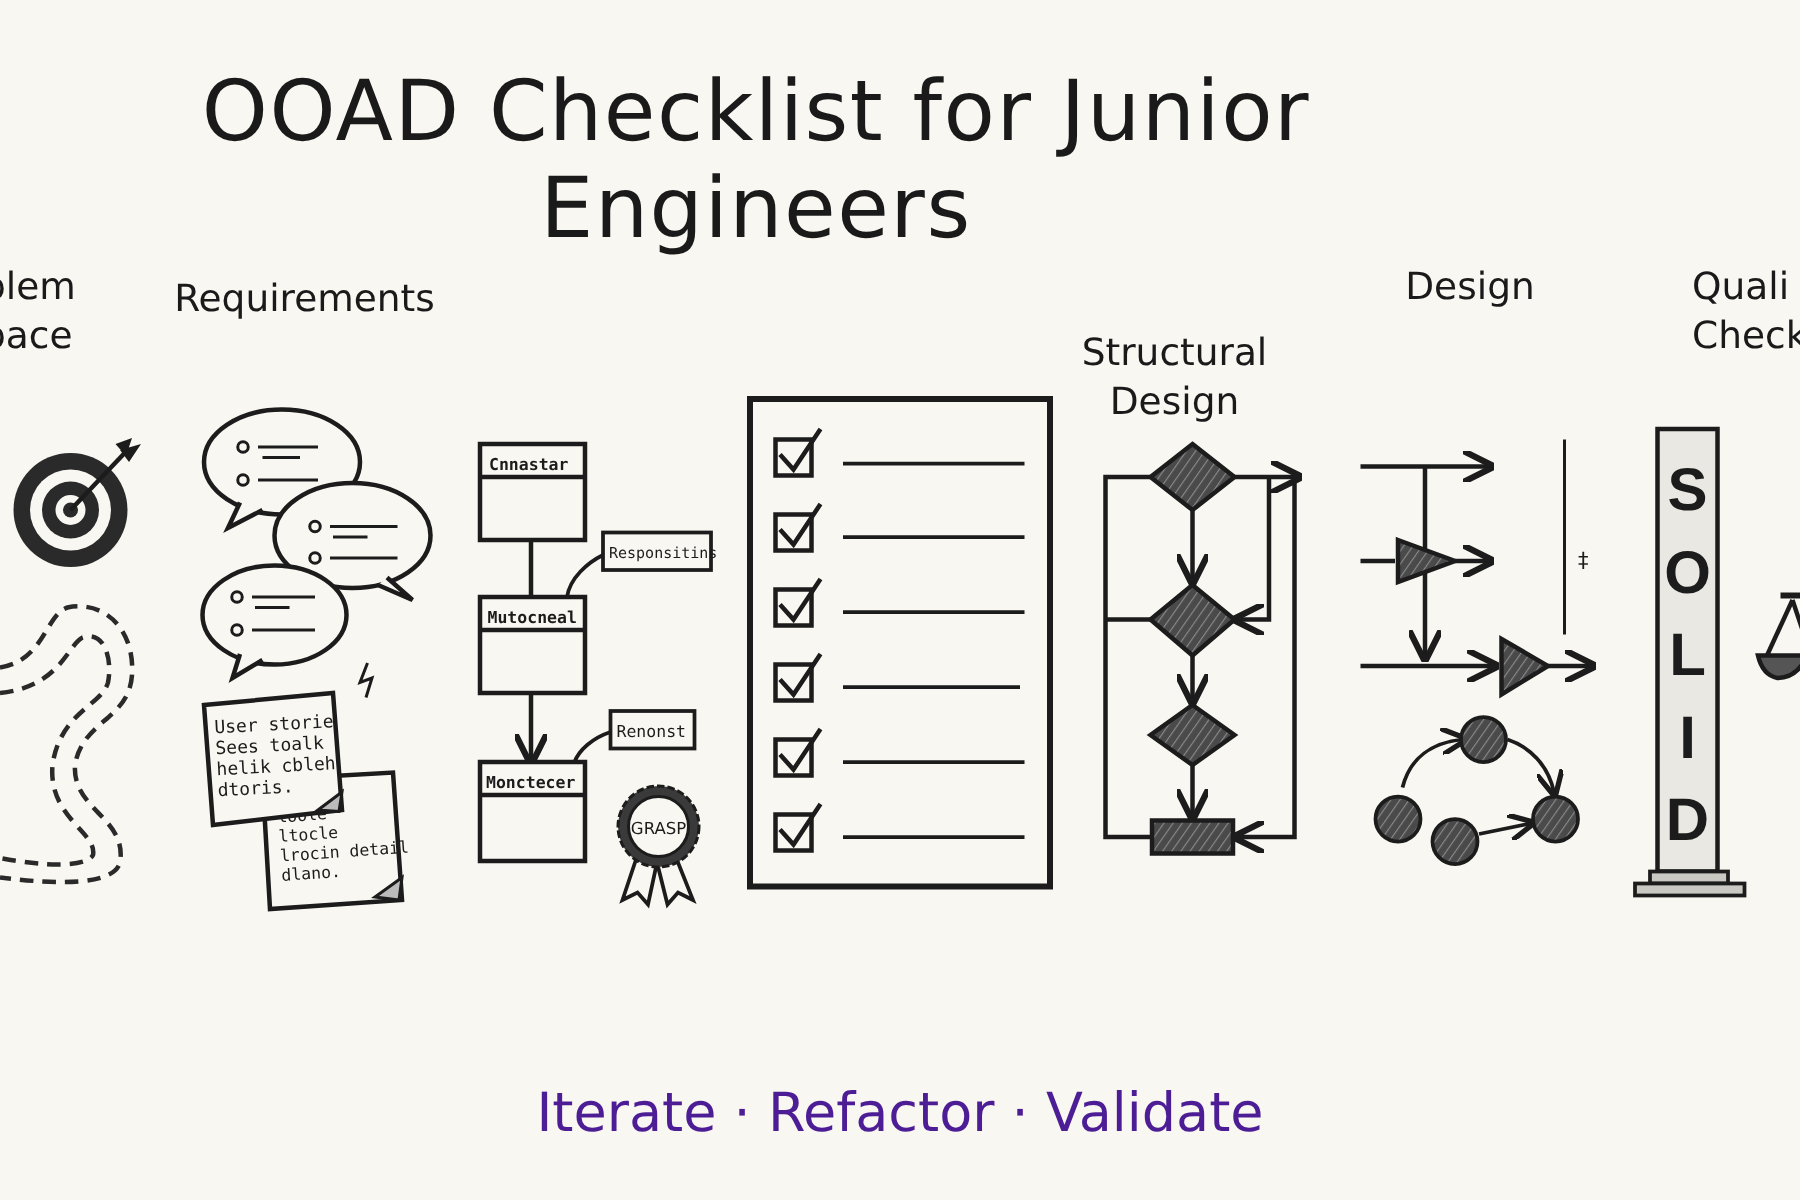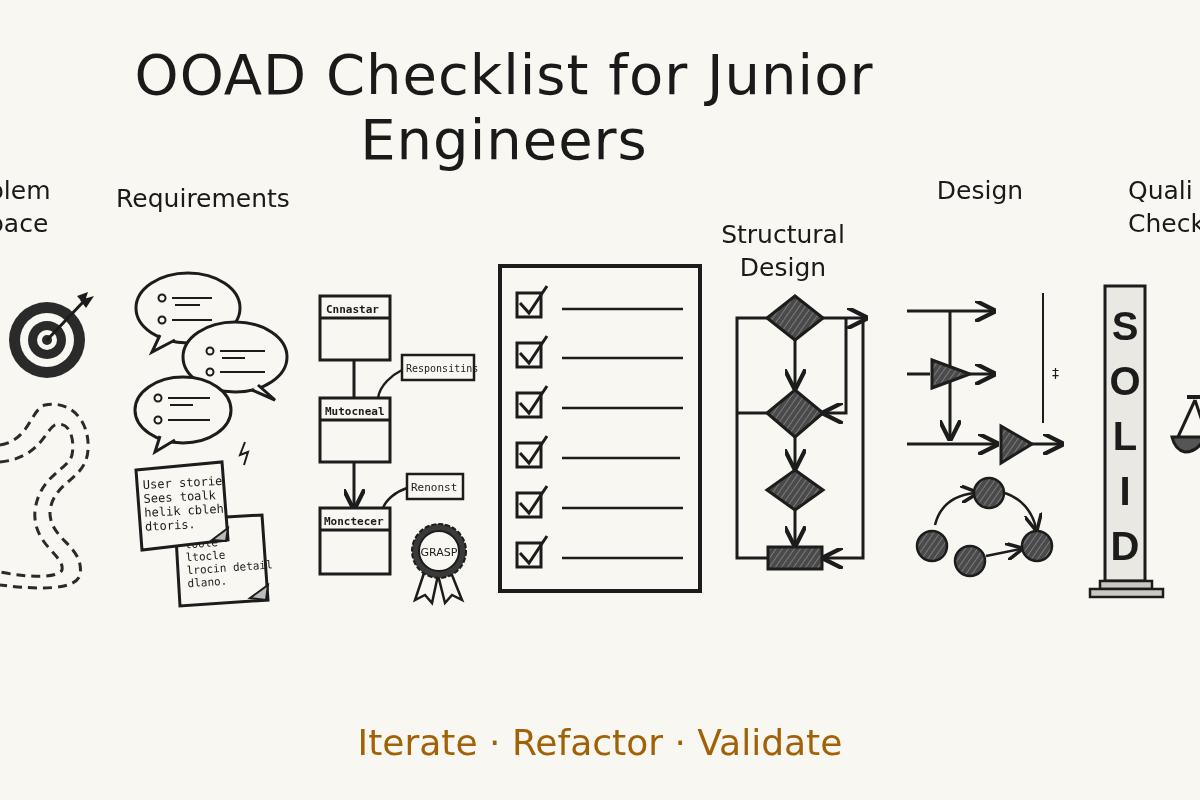--- a/index.html
+++ b/index.html
@@ -1,21 +1,21 @@
 <!DOCTYPE html>
 <html><head>
 <meta charset="utf-8">
 <style>
   html, body { margin:0; padding:0; }
   body { width:1200px; height:800px; background:#f8f7f1; position:relative; overflow:hidden;
          font-family:"DejaVu Sans", sans-serif; color:#1c1c1c; }
   .title { position:absolute; left:0; width:1008px; top:42px; text-align:center;
            font-size:56px; letter-spacing:1px; font-weight:400; color:#1a1a1a; }
   .stage-label { position:absolute; text-align:center; font-size:25px; line-height:33px; color:#1a1a1a; }
-  .footer { position:absolute; left:0; width:1200px; top:722px; text-align:center; font-size:36px; color:#a16207; }
+  .footer { position:absolute; left:0; width:1200px; top:722px; text-align:center; font-size:36px; color:#4c1d95; }
   svg.art { position:absolute; left:0; top:0; }
   .note-text { font-family:"DejaVu Sans Mono", monospace; }
 </style>
 </head>
 <body>
 
 <div class="title">OOAD Checklist for Junior Engineers</div>
 
 <div class="stage-label" style="left:-12px; top:174px; width:80px; text-align:left;">
   <div>blem</div>

